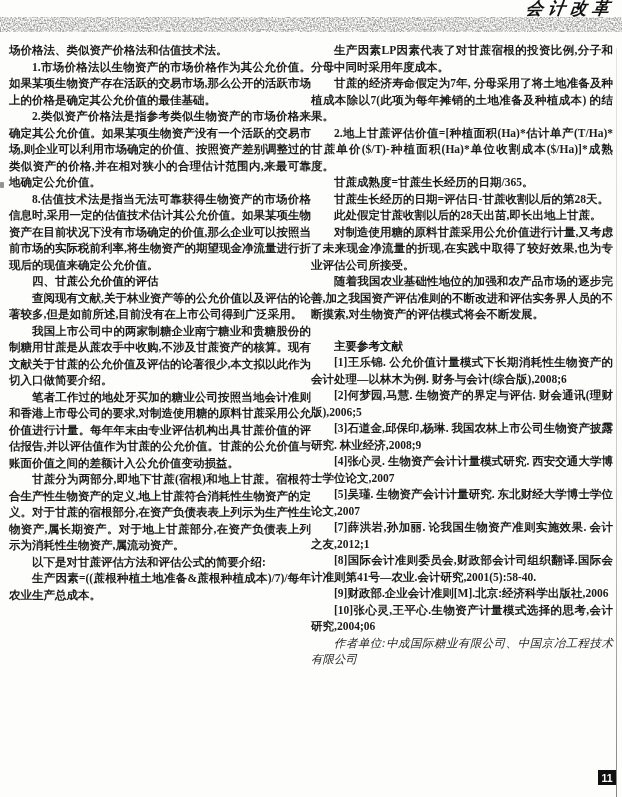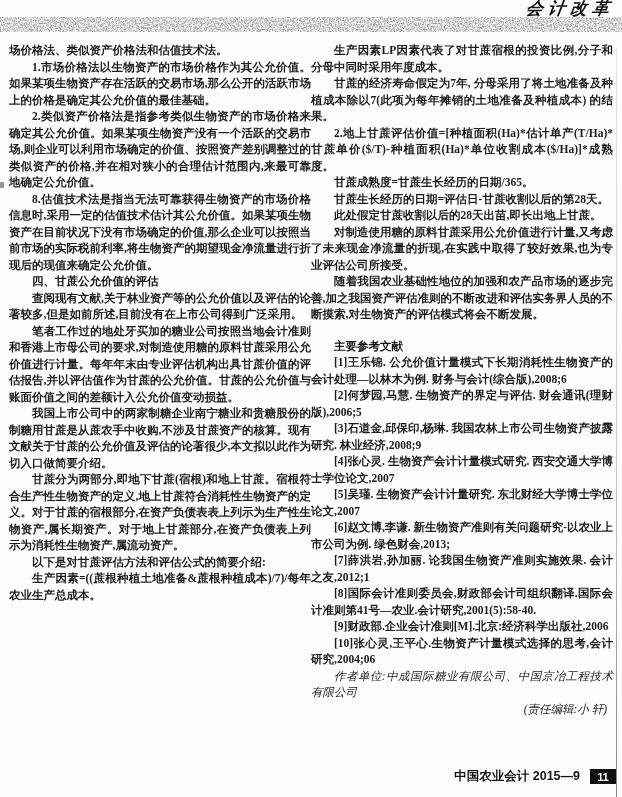--- a/index.html
+++ b/index.html
@@ -40,21 +40,21 @@
   .author{font-style:italic;font-weight:normal;color:#222;}
   .editor{font-style:italic;font-weight:normal;color:#222;text-align:right;text-indent:0 !important;padding-right:6px;}
   
   .footer{
     position:absolute;right:6px;bottom:12px;
     display:flex;align-items:center;gap:10px;
     font-family:"Liberation Sans", sans-serif;
     font-weight:bold;font-size:12.5px;color:#151515;
   }
   .pagebox{
-    width:26px;height:15px;background:#101010;color:#fff;
+    width:18px;height:15px;background:#101010;color:#fff;
     display:flex;align-items:center;justify-content:center;
     font-size:10.5px;font-weight:bold;font-style:normal;
   }
   
   .edge-line{
     position:absolute;right:5px;top:48px;height:749px;width:1.5px;
     background:linear-gradient(to bottom,
       rgba(90,90,90,.15), rgba(70,70,70,.28) 55%, rgba(35,35,35,.55));
   }
   .smudge{
@@ -81,54 +81,51 @@
 
   <div class="content">
 
     <div class="col">
       <p class="cont">场价格法、类似资产价格法和估值技术法。</p>
       <p>1.市场价格法以生物资产的市场价格作为其公允价值。如果某项生物资产存在活跃的交易市场,那么公开的活跃市场上的价格是确定其公允价值的最佳基础。</p>
       <p>2.类似资产价格法是指参考类似生物资产的市场价格来确定其公允价值。如果某项生物资产没有一个活跃的交易市场,则企业可以利用市场确定的价值、按照资产差别调整过的类似资产的价格,并在相对狭小的合理估计范围内,来最可靠地确定公允价值。</p>
       <p>8.估值技术法是指当无法可靠获得生物资产的市场价格信息时,采用一定的估值技术估计其公允价值。如果某项生物资产在目前状况下没有市场确定的价值,那么企业可以按照当前市场的实际税前利率,将生物资产的期望现金净流量进行折现后的现值来确定公允价值。</p>
       <p class="h">四、甘蔗公允价值的评估</p>
       <p>查阅现有文献,关于林业资产等的公允价值以及评估的论著较多,但是如前所述,目前没有在上市公司得到广泛采用。</p>
+      <p>我国上市公司中的两家制糖企业南宁糖业和贵糖股份的制糖用甘蔗是从蔗农手中收购,不涉及甘蔗资产的核算。现有文献关于甘蔗的公允价值及评估的论著很少,本文拟以此作为切入口做简要介绍。</p>
       <p>笔者工作过的地处牙买加的糖业公司按照当地会计准则和香港上市母公司的要求,对制造使用糖的原料甘蔗采用公允价值进行计量。每年年末由专业评估机构出具甘蔗价值的评估报告,并以评估值作为甘蔗的公允价值。甘蔗的公允价值与账面价值之间的差额计入公允价值变动损益。</p>
-      <p>我国上市公司中的两家制糖企业南宁糖业和贵糖股份的制糖用甘蔗是从蔗农手中收购,不涉及甘蔗资产的核算。现有文献关于甘蔗的公允价值及评估的论著很少,本文拟以此作为切入口做简要介绍。</p>
       <p>甘蔗分为两部分,即地下甘蔗(宿根)和地上甘蔗。宿根符合生产性生物资产的定义,地上甘蔗符合消耗性生物资产的定义。对于甘蔗的宿根部分,在资产负债表表上列示为生产性生物资产,属长期资产。对于地上甘蔗部分,在资产负债表上列示为消耗性生物资产,属流动资产。</p>
       <p>以下是对甘蔗评估方法和评估公式的简要介绍:</p>
       <p>生产因素=((蔗根种植土地准备&amp;蔗根种植成本)/7)/每年农业生产总成本。</p>
     </div>
 
     <div class="col">
       <p>生产因素LP因素代表了对甘蔗宿根的投资比例,分子和分母中同时采用年度成本。</p>
       <p>甘蔗的经济寿命假定为7年, 分母采用了将土地准备及种植成本除以7(此项为每年摊销的土地准备及种植成本) 的结果。</p>
       <p>2.地上甘蔗评估价值=[种植面积(Ha)*估计单产(T/Ha)*甘蔗单价($/T)-种植面积(Ha)*单位收割成本($/Ha)]*成熟度。</p>
       <p>甘蔗成熟度=甘蔗生长经历的日期/365。</p>
       <p>甘蔗生长经历的日期=评估日-甘蔗收割以后的第28天。</p>
       <p>此处假定甘蔗收割以后的28天出苗,即长出地上甘蔗。</p>
       <p>对制造使用糖的原料甘蔗采用公允价值进行计量,又考虑了未来现金净流量的折现,在实践中取得了较好效果,也为专业评估公司所接受。</p>
       <p>随着我国农业基础性地位的加强和农产品市场的逐步完善,加之我国资产评估准则的不断改进和评估实务界人员的不断摸索,对生物资产的评估模式将会不断发展。</p>
       <p class="h gap-before">主要参考文献</p>
       <p>[1]王乐锦. 公允价值计量模式下长期消耗性生物资产的会计处理—以林木为例. 财务与会计(综合版),2008;6</p>
       <p>[2]何梦园,马慧. 生物资产的界定与评估. 财会通讯(理财版),2006;5</p>
       <p>[3]石道金,邱保印,杨琳. 我国农林上市公司生物资产披露研究. 林业经济,2008;9</p>
       <p>[4]张心灵. 生物资产会计计量模式研究. 西安交通大学博士学位论文,2007</p>
       <p>[5]吴瑾. 生物资产会计计量研究. 东北财经大学博士学位论文,2007</p>
-      <p>[6]赵文博,李谦. 新生物资产准则有关问题研究-以农业上市公司为例. 绿色财会,2013;</p>
       <p>[7]薛洪岩,孙加丽. 论我国生物资产准则实施效果. 会计之友,2012;1</p>
       <p>[8]国际会计准则委员会,财政部会计司组织翻译.国际会计准则第41号—农业.会计研究,2001(5):58-40.</p>
       <p>[9]财政部.企业会计准则[M].北京:经济科学出版社,2006</p>
       <p>[10]张心灵,王平心.生物资产计量模式选择的思考,会计研究,2004;06</p>
       <p class="author">作者单位:中成国际糖业有限公司、中国京冶工程技术有限公司</p>
-      <p class="editor">(责任编辑:小  轩)</p>
     </div>
 
   </div>
 
   <div class="footer">
-    <span>中国农业会计 2015—9</span>
     <span class="pagebox">11</span>
   </div>
 
   <div class="edge-line"></div>
   <div class="smudge" style="top:182px;"></div>
 
 </div>
 
 </body></html>

